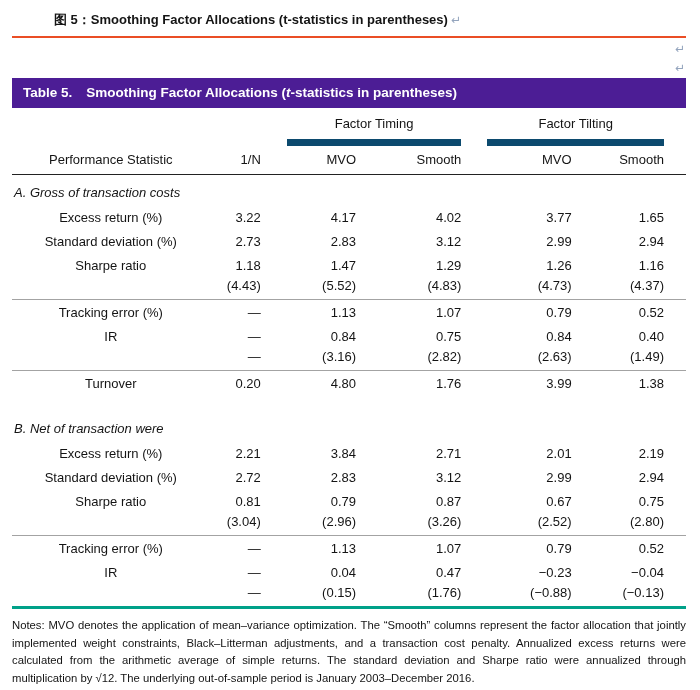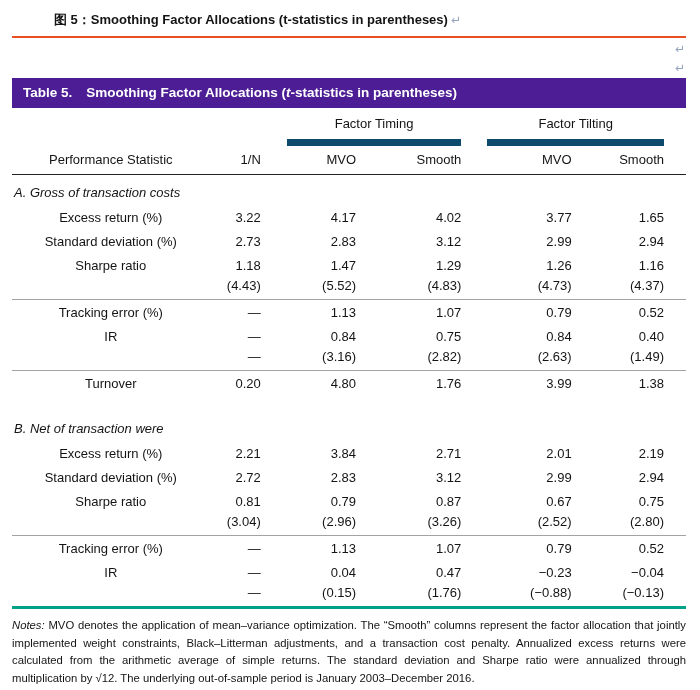--- a/index.html
+++ b/index.html
@@ -31,21 +31,21 @@
 
   td.section-label{font-style:italic;padding:10px 0 5px 2px;}
   tr.gap td.section-label{padding-top:26px;}
   td.row-label{text-align:center;padding:4.5px 0 4.5px 2px;}
   td.num{padding-top:4.5px;padding-bottom:4.5px;}
   tr.tstat-row td{padding-top:1px;padding-bottom:6px;}
   tr.rule-after td{border-bottom:1px solid #a3a3a3;}
 
   
   .notes{font-size:11.3px;line-height:1.55;text-align:justify;margin-top:8px;}
-  .notes-label{font-style:italic;}
+  .notes-label{}
 </style>
 </head>
 <body>
 
 <div class="page">
 
   <div class="caption">
     <span>图 5：</span><span>Smoothing Factor Allocations (t-statistics in parentheses)</span><span class="pilcrow">↵</span>
   </div>
 

